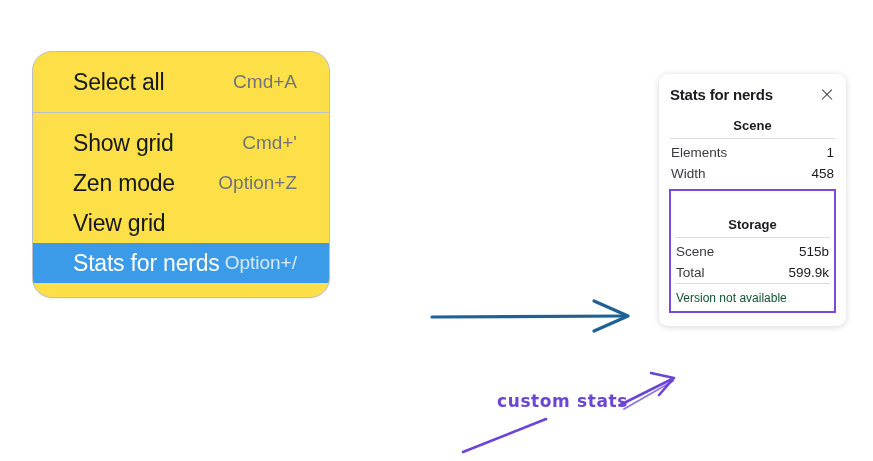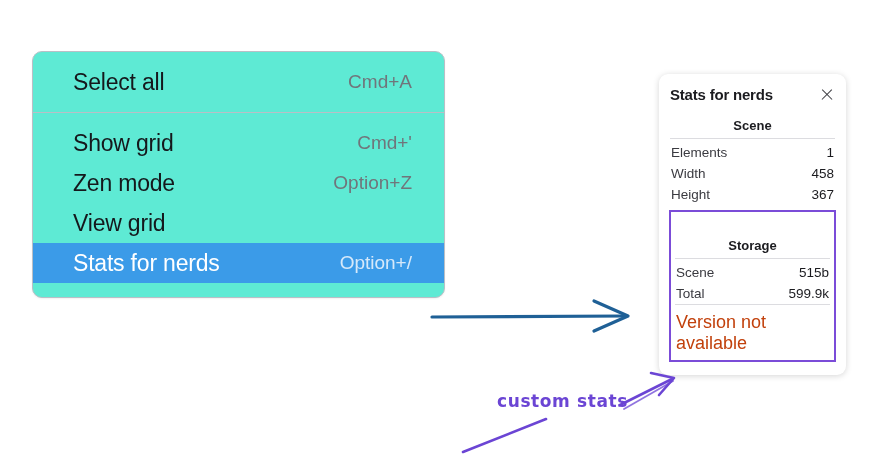--- a/index.html
+++ b/index.html
@@ -14,24 +14,24 @@
     overflow: hidden;
     font-family: "Liberation Sans", sans-serif;
     -webkit-font-smoothing: antialiased;
   }
 
   
   #context-menu {
     position: absolute;
     left: 32px;
     top: 51px;
-    width: 413px;
-    background: #5eead4;
+    width: 298px;
+    background: #fde047;
     border: 1px solid #b9bfc6;
-    border-radius: 10px;
+    border-radius: 20px;
     box-sizing: border-box;
     overflow: hidden;
     box-shadow: 0 1px 2px rgba(0,0,0,0.06);
   }
   .menu-group { padding: 10px 0; }
   .menu-group.group-bottom { padding-bottom: 14px; padding-top: 10px; }
   .menu-sep {
     height: 1px;
     background: #b9bfc6;
     width: 100%;
@@ -126,22 +126,22 @@
   .stat-row .v { color: #1b1b1f; }
 
   .purple-box {
     border: 2px solid #7b4cd8;
     margin: 5px -1px 0 -1px;
     padding: 3px 4px 5px 4px;
     box-sizing: border-box;
   }
   .purple-box .section-head { padding-top: 3px; margin-top: 20px; }
   .version-text {
-    font-size: 18px;
-    color: #c2410c;
+    font-size: 12px;
+    color: #14532d;
     padding: 4px 1px 1px 1px;
   }
 
   
   #annotations {
     position: absolute;
     left: 0; top: 0;
     width: 873px; height: 461px;
     pointer-events: none;
   }
@@ -199,24 +199,20 @@
   <div>
     <div class="section-head">Scene</div>
     <div class="hairline"></div>
     <div class="stat-row">
       <span class="k">Elements</span>
       <span class="v">1</span>
     </div>
     <div class="stat-row">
       <span class="k">Width</span>
       <span class="v">458</span>
-    </div>
-    <div class="stat-row">
-      <span class="k">Height</span>
-      <span class="v">367</span>
     </div>
   </div>
 
   <div class="purple-box">
 
     <div>
       <div class="section-head">Storage</div>
       <div class="hairline"></div>
       <div class="stat-row">
         <span class="k">Scene</span>

